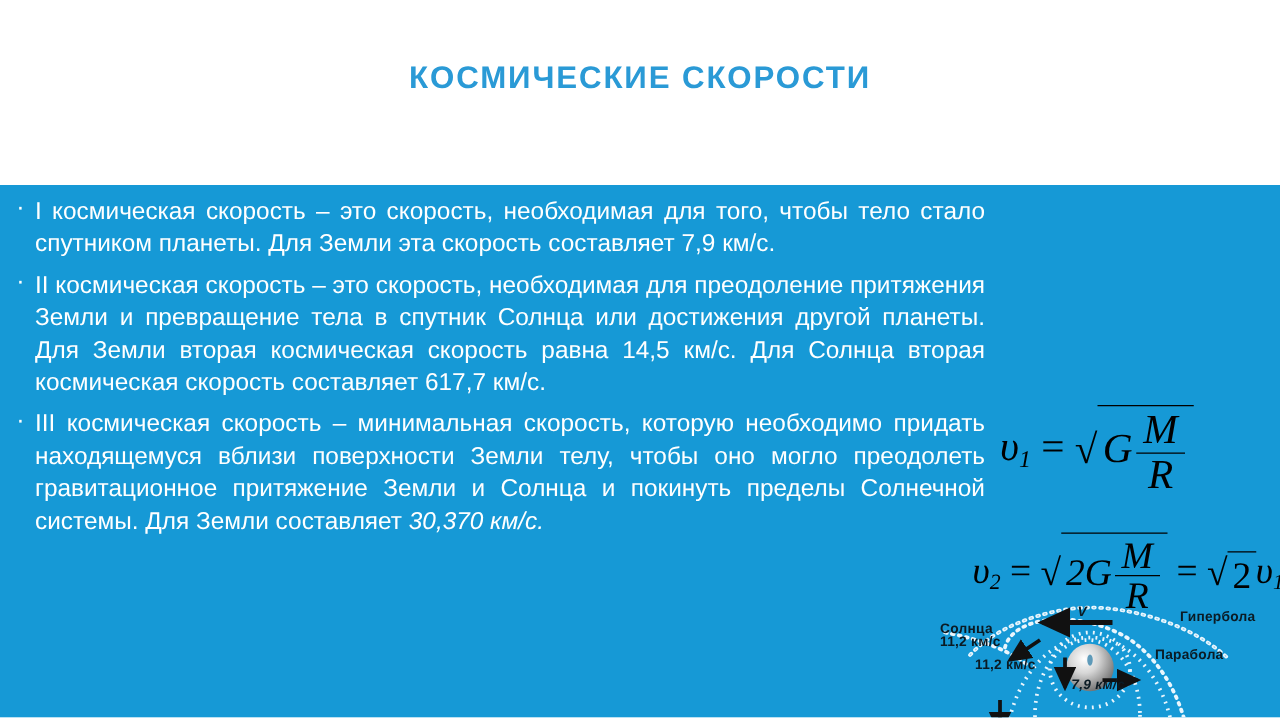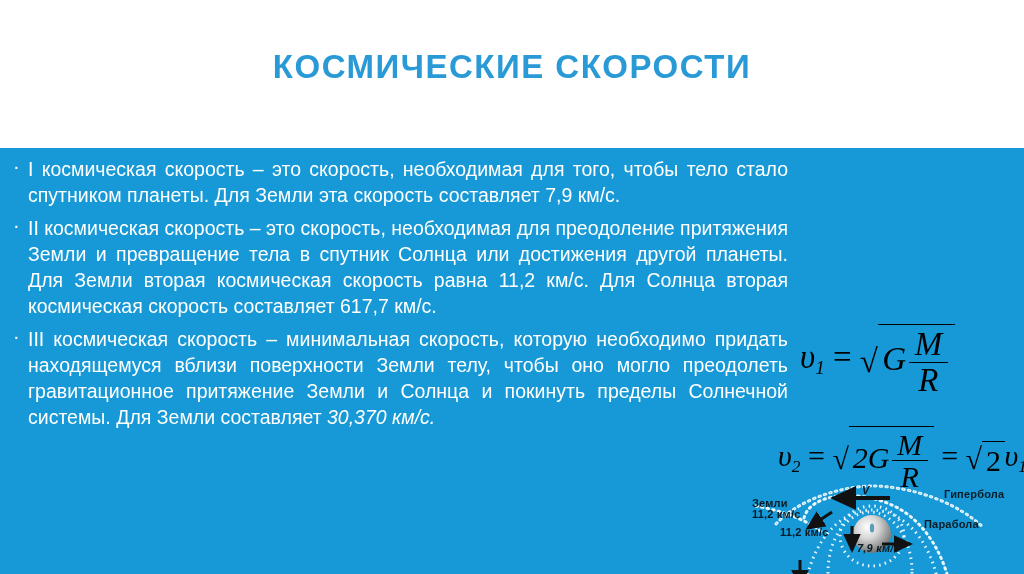--- a/index.html
+++ b/index.html
@@ -25,21 +25,21 @@
     width: 1024px;
     height: 148px;
     background: #ffffff;
   }
   #slide-title {
     position: absolute;
     left: 0; top: 48px;
     width: 1024px;
     text-align: center;
     color: #2a9ad6;
-    font-size: 33px;
+    font-size: 25px;
     font-weight: bold;
     letter-spacing: 1.5px;
     font-family: "Liberation Sans", sans-serif;
     white-space: nowrap;
   }
 
   
   #body-panel {
     position: absolute;
     left: 0; top: 148px;
@@ -169,21 +169,21 @@
 
   <div id="body-panel">
 
     <div id="bullets">
 
       <div class="bullet-row">
         <span>I космическая скорость – это скорость, необходимая для того, чтобы тело стало спутником планеты. Для Земли  эта скорость составляет  7,9 км/с.</span>
       </div>
 
       <div class="bullet-row">
-        <span>II космическая скорость – это скорость, необходимая для преодоление притяжения Земли и превращение тела в спутник Солнца или достижения другой планеты. Для Земли вторая космическая скорость равна  11,2  км/с.  Для  Солнца  вторая  космическая  скорость составляет 617,7 км/с.</span>
+        <span>II космическая скорость – это скорость, необходимая для преодоление притяжения Земли и превращение тела в спутник Солнца или достижения другой планеты. Для Земли вторая космическая скорость равна  14,5  км/с.  Для  Солнца  вторая  космическая  скорость составляет 617,7 км/с.</span>
       </div>
 
       <div class="bullet-row">
         <span>III космическая скорость – минимальная скорость, которую необходимо придать находящемуся вблизи поверхности Земли телу, чтобы оно могло преодолеть гравитационное притяжение Земли и Солнца и покинуть пределы Солнечной системы. Для Земли составляет </span><span class="ital">30,370 км/с.</span>
       </div>
 
     </div>
 
     <div class="formula" id="formula-v1">
       <span class="fvar">υ</span><span class="sub">1</span>
@@ -258,21 +258,21 @@
         <line x1="138" y1="60" x2="166" y2="60" stroke="#111" stroke-width="3" marker-end="url(#ar)"></line>
 
         <line x1="108" y1="42" x2="108" y2="66" stroke="#111" stroke-width="3" marker-end="url(#ar)"></line>
 
         <line x1="56" y1="76" x2="56" y2="102" stroke="#111" stroke-width="3" marker-end="url(#ar)"></line>
 
         <path d="M 230 186 L 244 186 L 237 198 z" fill="#111"></path>
       </svg>
 
       <div class="diag-label two-line" style="left:8px; top:14px;">
-        <div>Земли</div>
+        <div>Солнца</div>
         <div>11,2 км/с</div>
       </div>
 
       <div class="diag-label" style="left:36px; top:42px;">11,2 км/с</div>
 
       <div class="diag-label" style="left:113px; top:58px;font-style:italic;">7,9 км/с</div>
 
       <div class="diag-label" style="left:200px; top:4px;">Гипербола</div>
 
       <div class="diag-label" style="left:180px; top:34px;">Парабола</div>

